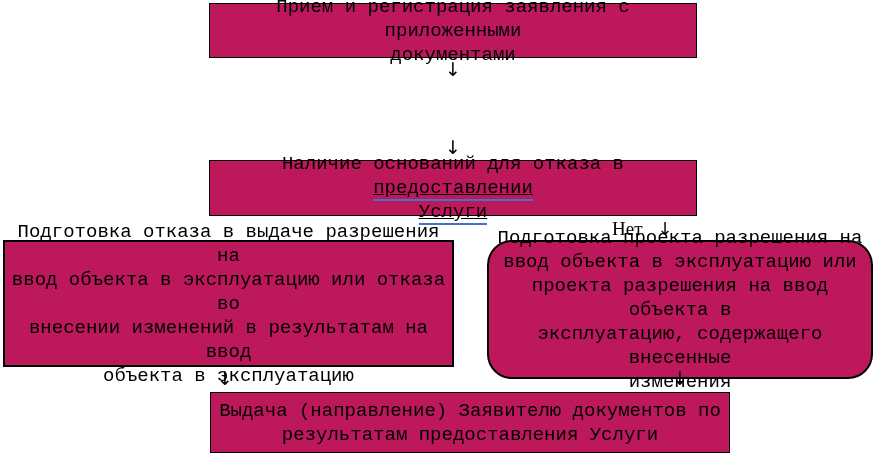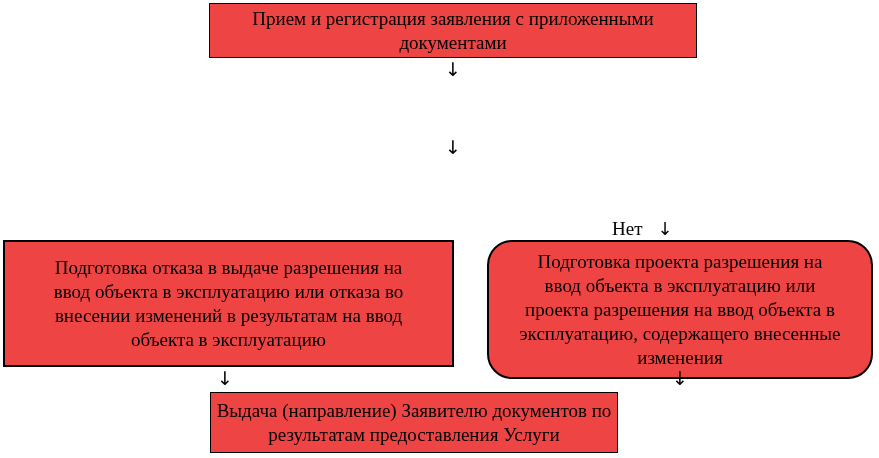--- a/index.html
+++ b/index.html
@@ -4,29 +4,29 @@
 <style>
   html,body{margin:0;padding:0;background:#ffffff;}
   .canvas{
     position:relative;width:879px;height:458px;background:#ffffff;
     font-family:"Liberation Serif","DejaVu Serif",serif;
     color:#000000;font-size:19px;line-height:24px;overflow:hidden;
   }
   .fbox{
     position:absolute;border:1.5px solid #000000;box-sizing:border-box;
     display:flex;align-items:center;justify-content:center;
-    text-align:center;background:#ef4444;
+    text-align:center;background:#be185d;font-family:Liberation Mono, monospace;
   }
   .fbox .inner{width:100%;white-space:pre-line;}
   .b1{left:209px;top:3px;width:488px;height:55px;}
   .b2{left:209px;top:82px;width:488px;height:55px;}
   .b3{left:209px;top:160px;width:488px;height:56px;}
   .bl{left:3px;top:240px;width:451px;height:127px;border-width:2px;}
   .br{left:487px;top:240px;width:386px;height:139px;border-width:2px;border-radius:25px;}
-  .bb{left:210px;top:392px;width:408px;height:61px;}
+  .bb{left:210px;top:392px;width:520px;height:61px;}
   .arrow{
     position:absolute;width:24px;text-align:center;color:#000000;
     font-family:"DejaVu Sans",sans-serif;font-size:19px;line-height:24px;
   }
   .a1{left:441px;top:57px;}
   .a2{left:441px;top:135px;}
   .a3{left:213px;top:366px;}
   .a4{left:668px;top:366px;}
   .blue-u{
     text-decoration:underline;text-decoration-color:#000000;
@@ -50,20 +50,23 @@
   <div class="fbox b1">
     <div class="inner">Прием и регистрация заявления с приложенными
 документами</div>
   </div>
 
   <div class="arrow a1">↓</div>
 
 
   <div class="arrow a2">↓</div>
 
+  <div class="fbox b3">
+    <div class="inner"><span>Наличие оснований для отказа в </span><span class="blue-u" style="border-bottom-color: rgb(68, 114, 196);">предоставлении</span><br><span class="blue-u" style="border-bottom-color: rgb(68, 114, 196);">Услуги</span></div>
+  </div>
 
   <div class="label label-yes">
     <span class="yes-u" style="border-bottom-color: rgb(68, 114, 196);"><span class="arrow-inline">↓</span><span class="da">Да</span></span>
   </div>
 
   <div class="label label-no">
     <span>Нет</span><span class="arrow-inline no-arrow">↓</span>
   </div>
 
   <div class="fbox bl">

